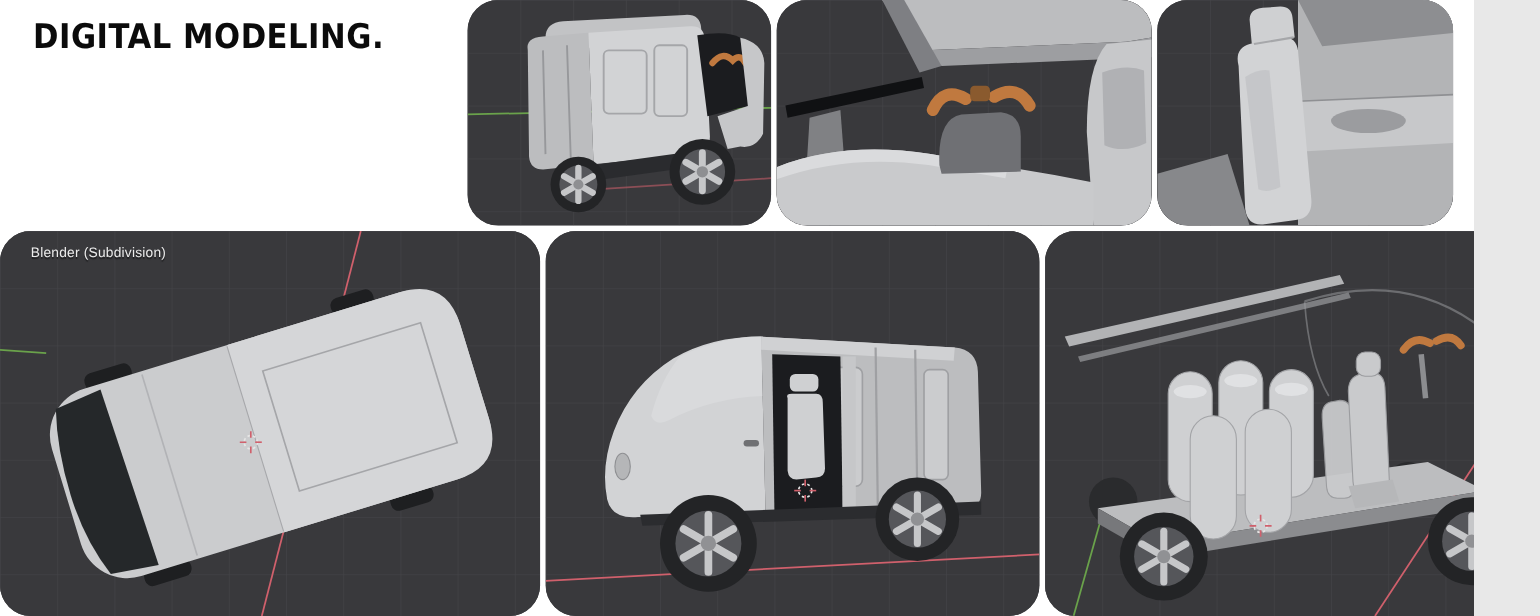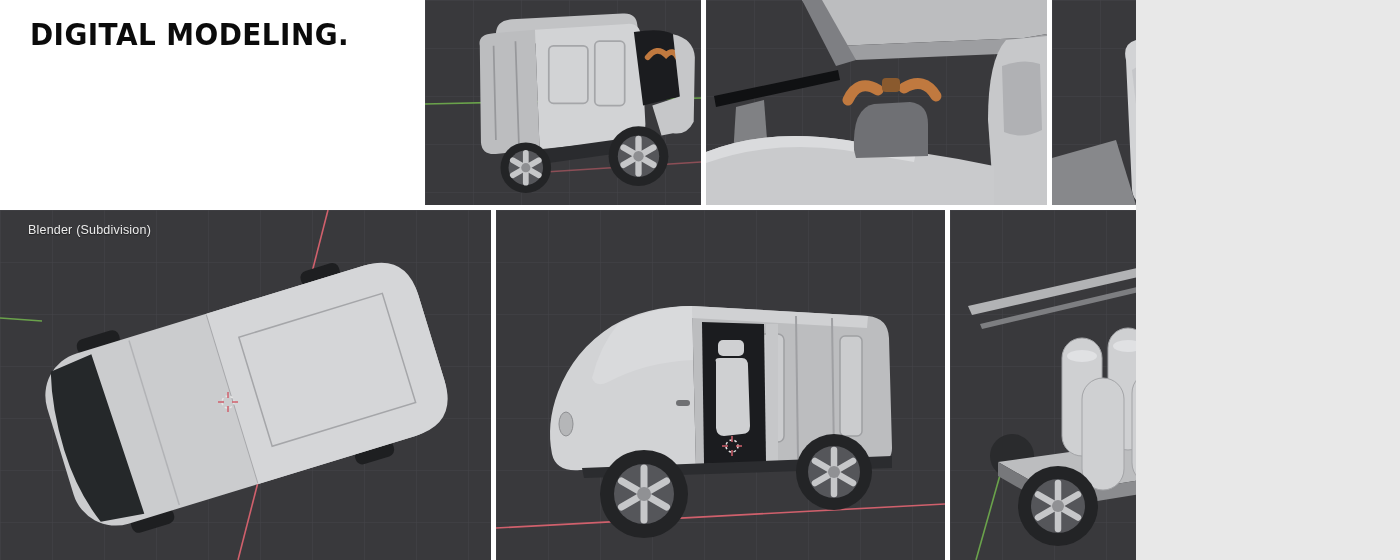--- a/index.html
+++ b/index.html
@@ -4,27 +4,27 @@
 <style>
   :root{
     --page-bg:#ffffff; --title-color:#0b0b0b;
     --viewport-bg:#39393c; --grid-line:#454549;
     --axis-red:#d0606c; --axis-green:#6aa24b;
     --model-light:#d2d3d5; --model-mid:#bcbdbf; --model-dark:#8f9093;
     --glass-dark:#1b1c1f; --wheel-dark:#232426; --accent-orange:#c0793f;
   }
   *{box-sizing:border-box;margin:0;padding:0;}
   html,body{background:#e8e8e8;}
-  .page{position:relative;width:1136px;height:560px;background:var(--page-bg);
+  .page{position:relative;width:1340px;height:560px;background:var(--page-bg);
         overflow:hidden;font-family:"Liberation Sans",sans-serif;}
   .title-block{position:absolute;left:30px;top:16px;}
   .title-block h1{font-family:"DejaVu Sans","Liberation Sans",sans-serif;
         font-weight:bold;font-size:31px;letter-spacing:0.5px;color:var(--title-color);
         text-transform:uppercase;transform:scaleX(.9);transform-origin:left center;white-space:nowrap;}
-  .viewport{position:absolute;background:var(--viewport-bg);overflow:hidden;}
+  .viewport{position:absolute;background:var(--viewport-bg);overflow:hidden;border-radius:28px;}
   .viewport svg{display:block;width:100%;height:100%;}
   #vpA{left:425px;top:0;width:276px;height:205px;}
   #vpB{left:706px;top:0;width:341px;height:205px;}
   #vpC{left:1052px;top:0;width:269px;height:205px;}
   #vpD{left:0;top:210px;width:491px;height:350px;}
   #vpE{left:496px;top:210px;width:449px;height:350px;}
   #vpF{left:950px;top:210px;width:450px;height:350px;}
   .vp-label{position:absolute;left:28px;top:13px;color:#ececec;font-size:12.5px;
         letter-spacing:0.2px;z-index:2;text-shadow:0 1px 1px rgba(0,0,0,.5);}
   .vbg{fill:var(--viewport-bg);}

